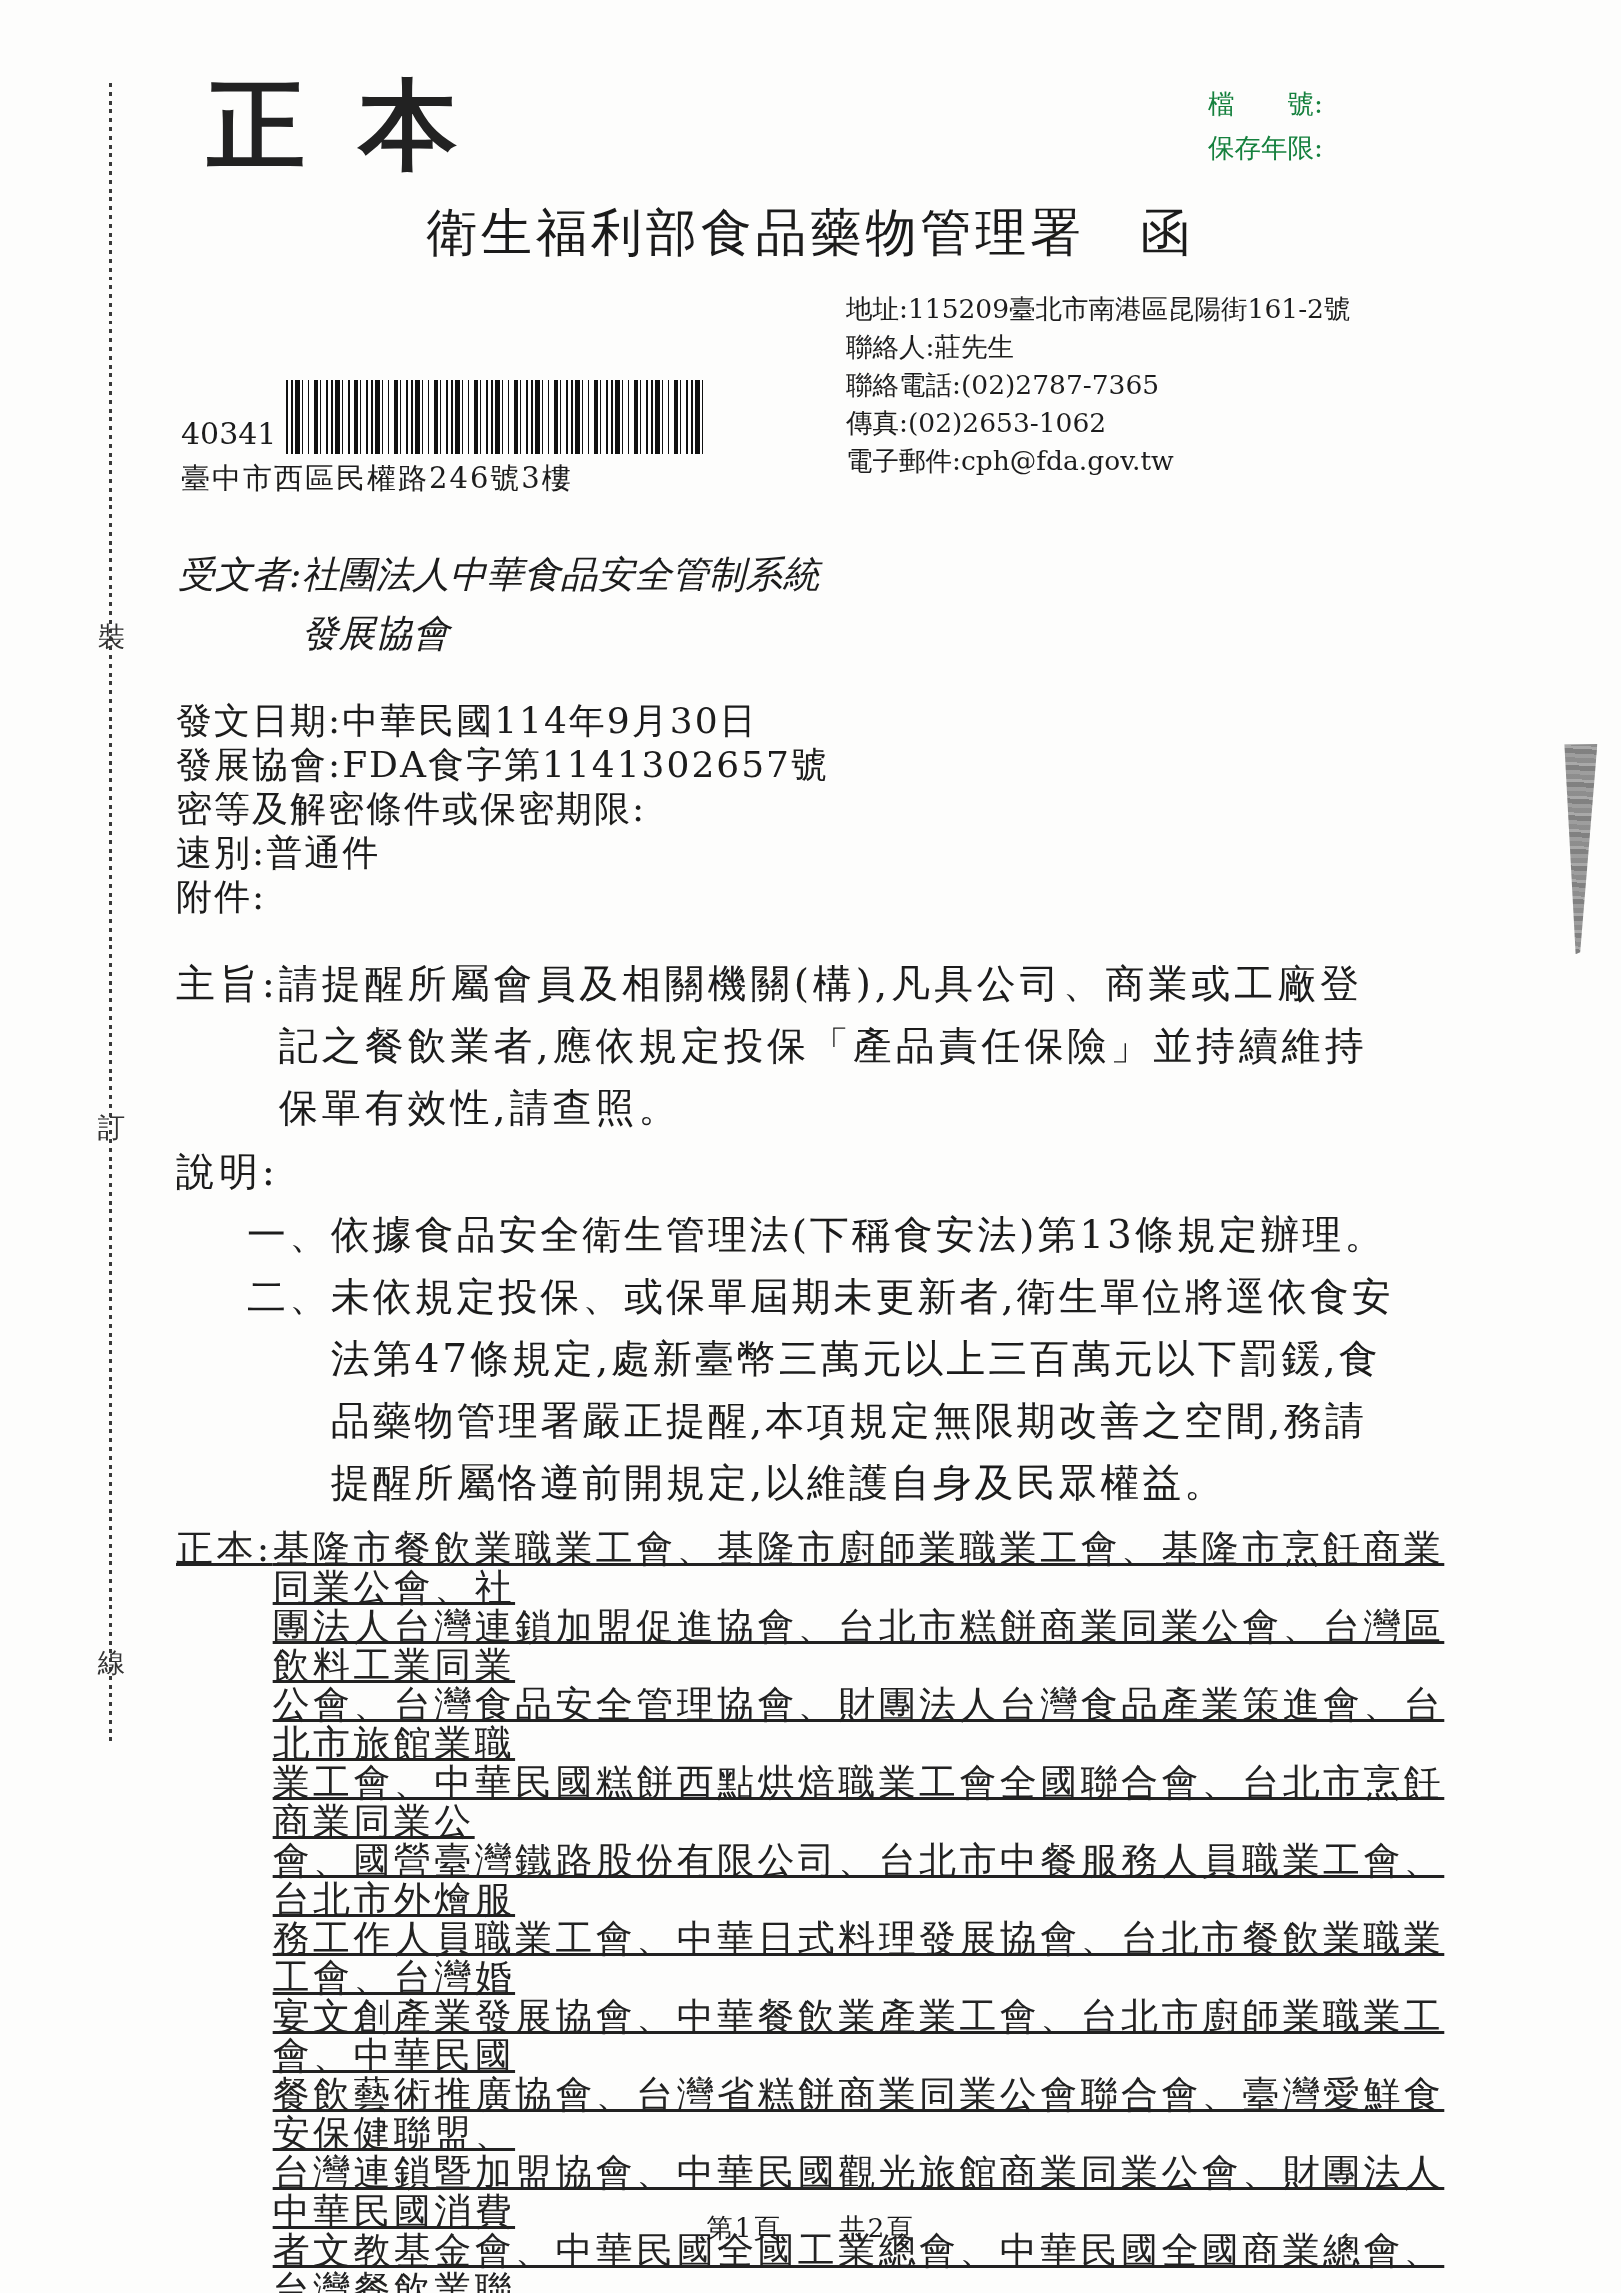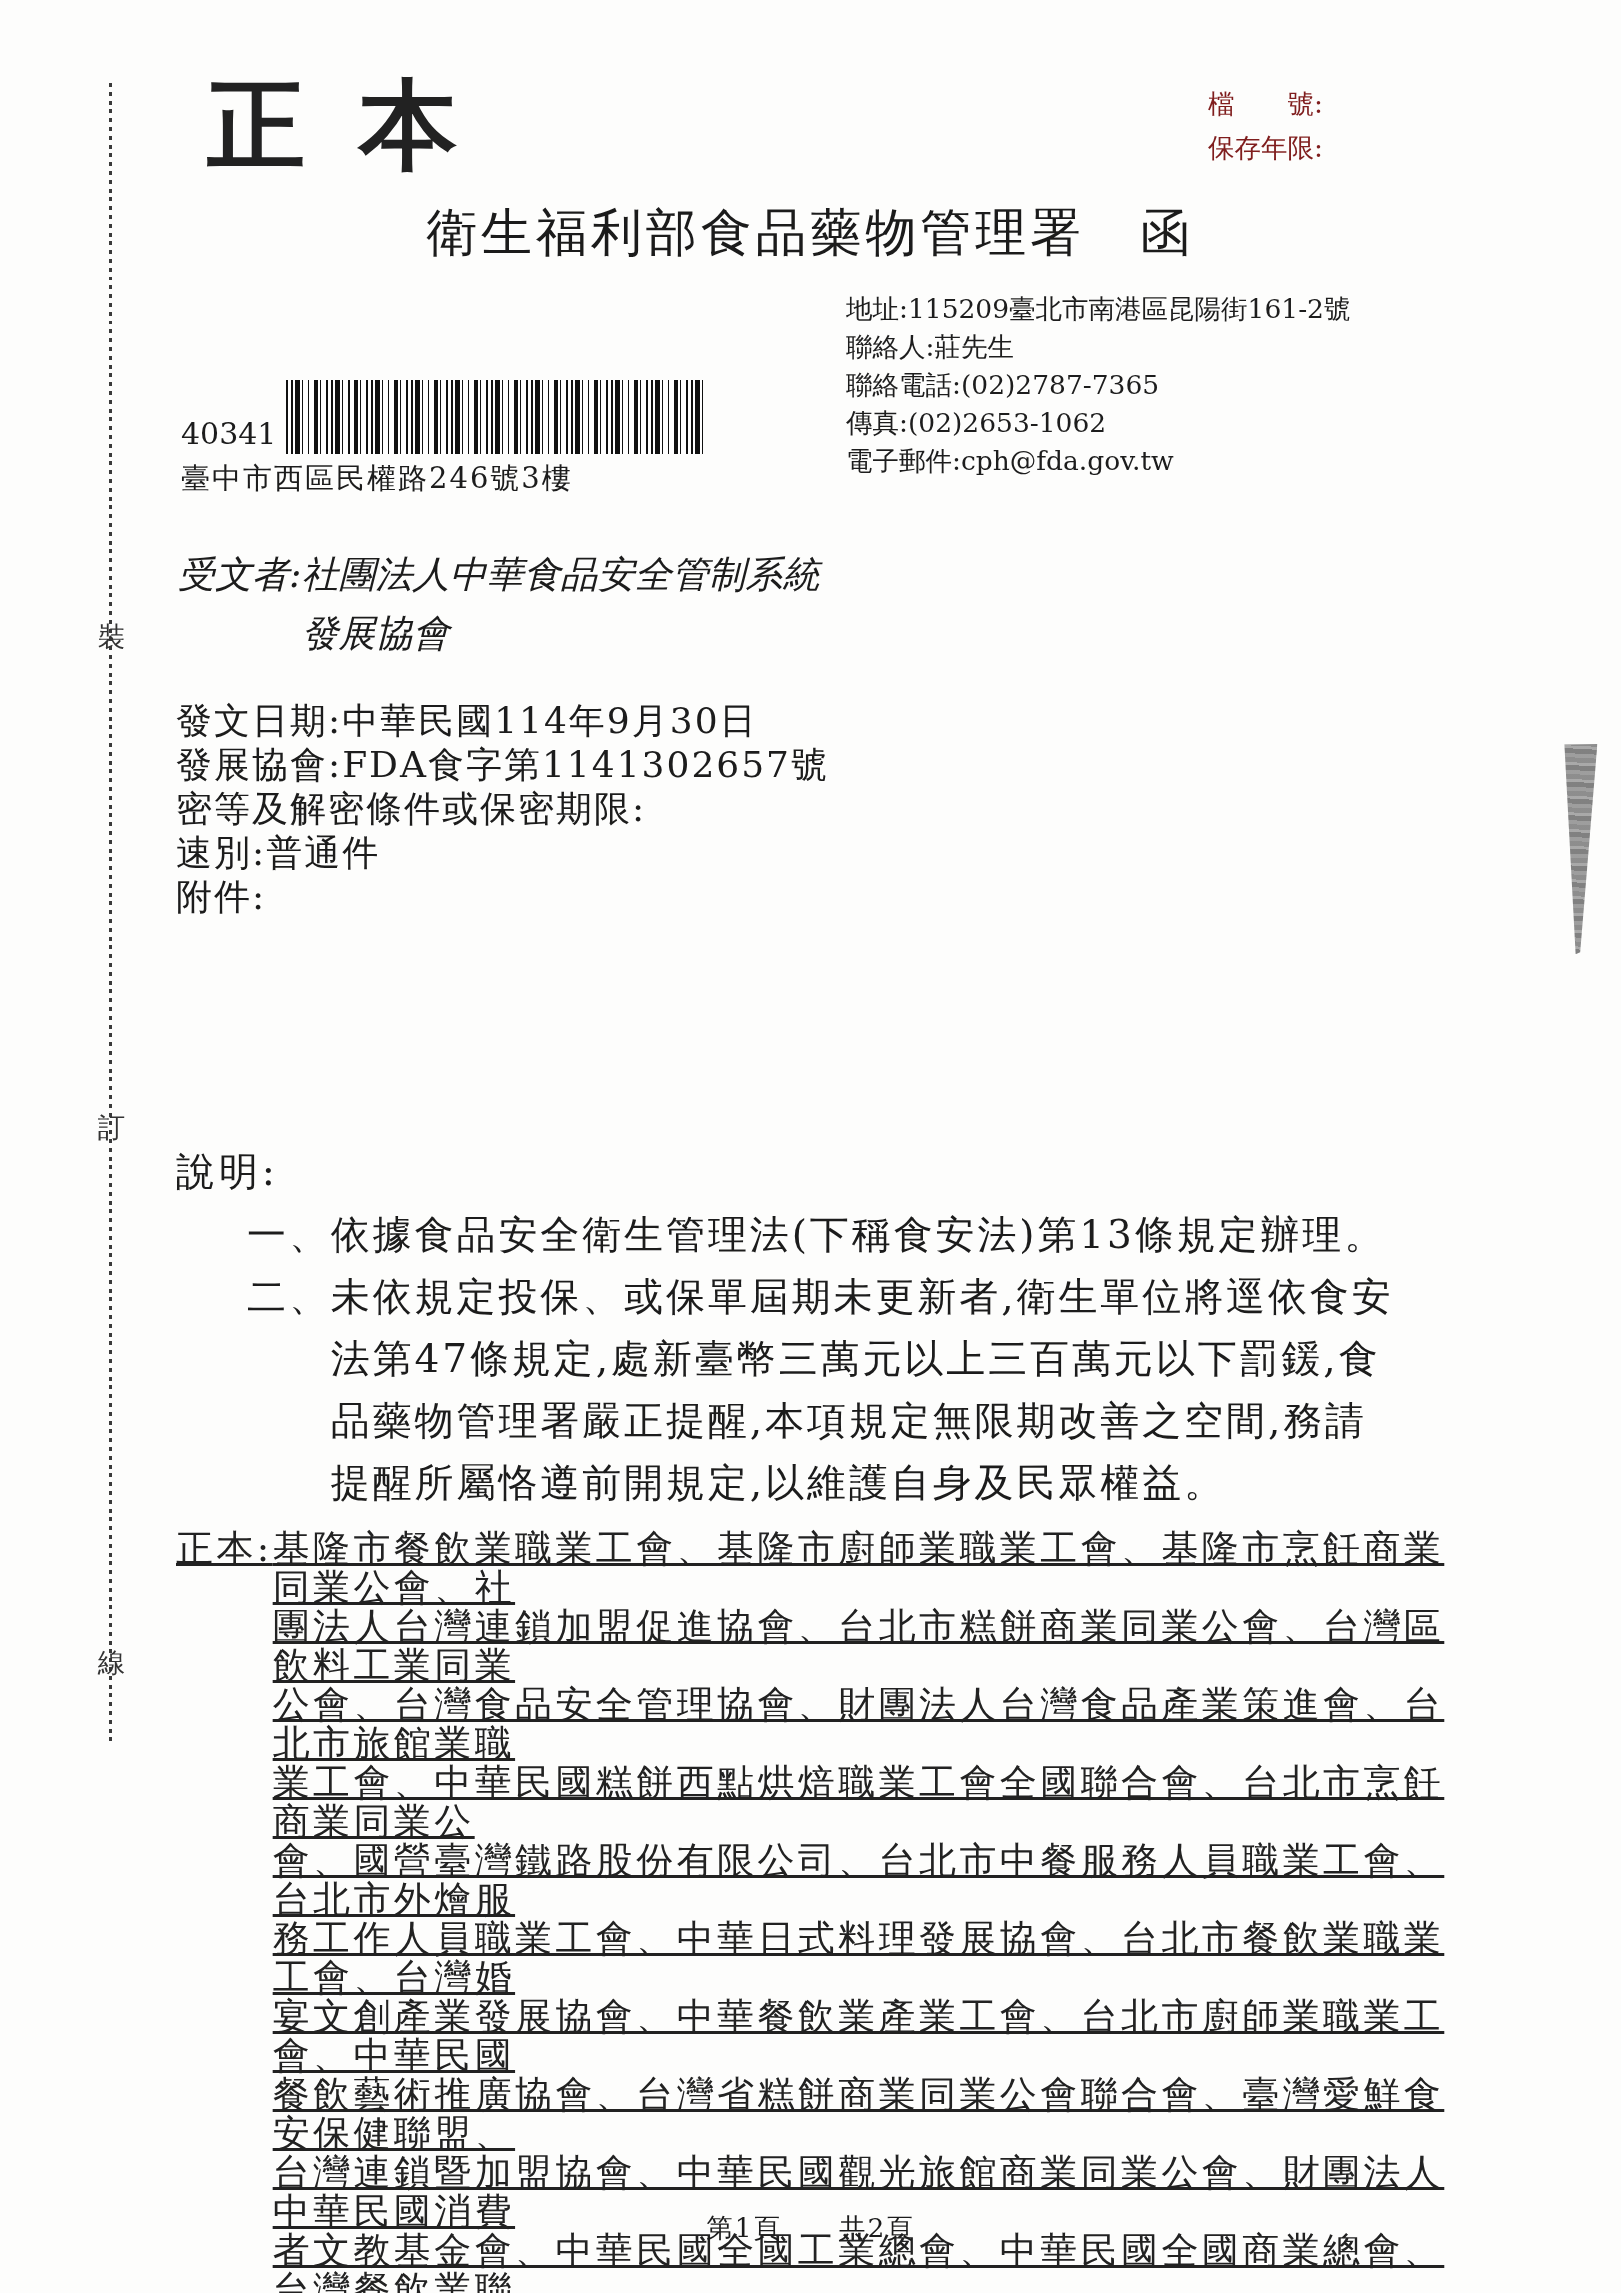--- a/index.html
+++ b/index.html
@@ -15,21 +15,21 @@
   .abs{position:absolute;}
   
   .copy-type{
     left:179px;top:71px;
     font-size:98px;font-weight:600;
     letter-spacing:54px;line-height:1.1;
     color:#222;
     margin-left:28px;
   }
   
-  .file-box{left:1208px;top:82px;font-size:26.5px;line-height:44px;color:#7f1d1d;}
+  .file-box{left:1208px;top:82px;font-size:26.5px;line-height:44px;color:#15803d;}
   
   .letter-title{
     left:0;top:199px;width:1621px;
     text-align:center;
     font-size:51px;letter-spacing:3.9px;color:#1b1b1b;
   }
   
   .contact{left:846px;top:290px;font-size:26.5px;line-height:38px;color:#1d1d1d;}
   
   .postal{left:181px;top:416px;font-size:30px;}
@@ -112,20 +112,26 @@
   </div>
 
   <div class="abs meta">
     <div>發文日期:中華民國114年9月30日</div>
     <div>發展協會:FDA食字第1141302657號</div>
     <div>密等及解密條件或保密期限:</div>
     <div>速別:普通件</div>
     <div>附件:</div>
   </div>
 
+  <div class="abs subject hang">
+    <span class="lbl">主旨:</span>
+    <span class="txt">請提醒所屬會員及相關機關(構),凡具公司、商業或工廠登
+記之餐飲業者,應依規定投保「產品責任保險」並持續維持
+保單有效性,請查照。</span>
+  </div>
 
   <div class="abs expl-head">說明:</div>
   <div class="abs expl-item-1 hang">
     <span class="lbl">一、</span>
     <span class="txt">依據食品安全衛生管理法(下稱食安法)第13條規定辦理。</span>
   </div>
   <div class="abs expl-item-2 hang">
     <span class="lbl">二、</span>
     <span class="txt">未依規定投保、或保單屆期未更新者,衛生單位將逕依食安
 法第47條規定,處新臺幣三萬元以上三百萬元以下罰鍰,食

